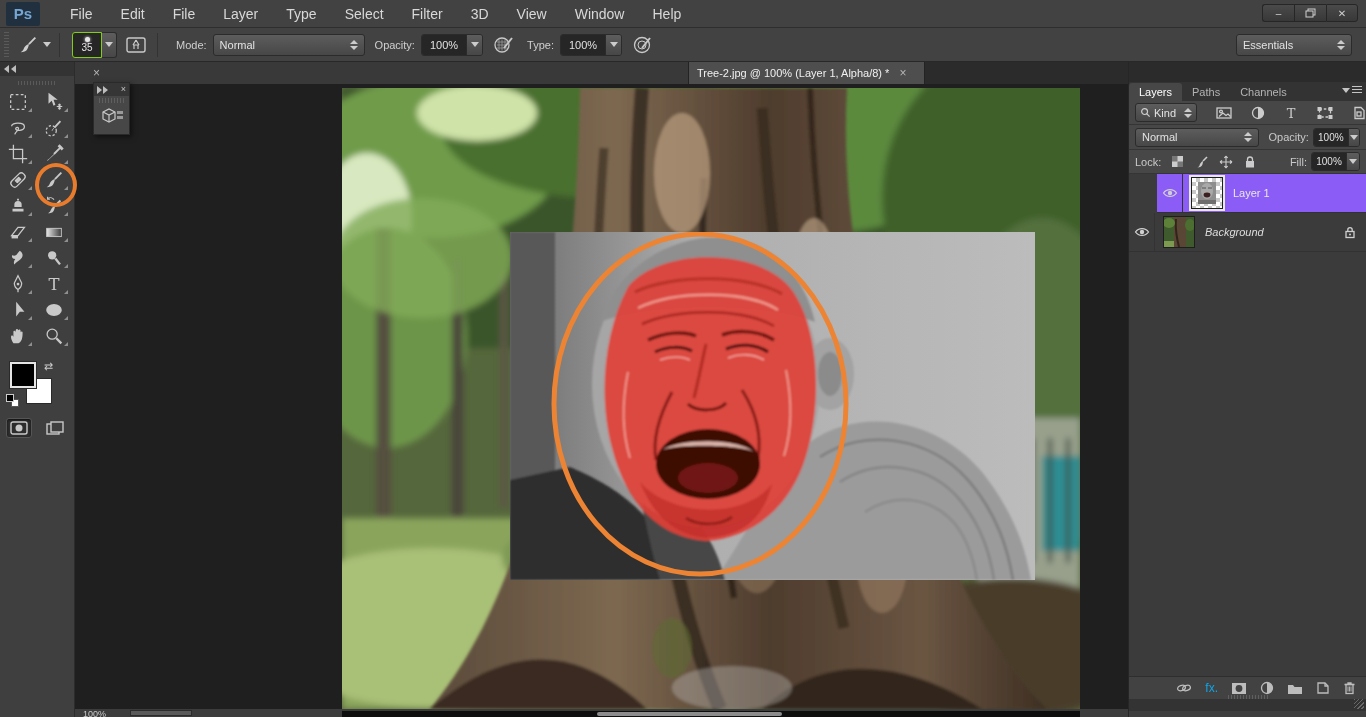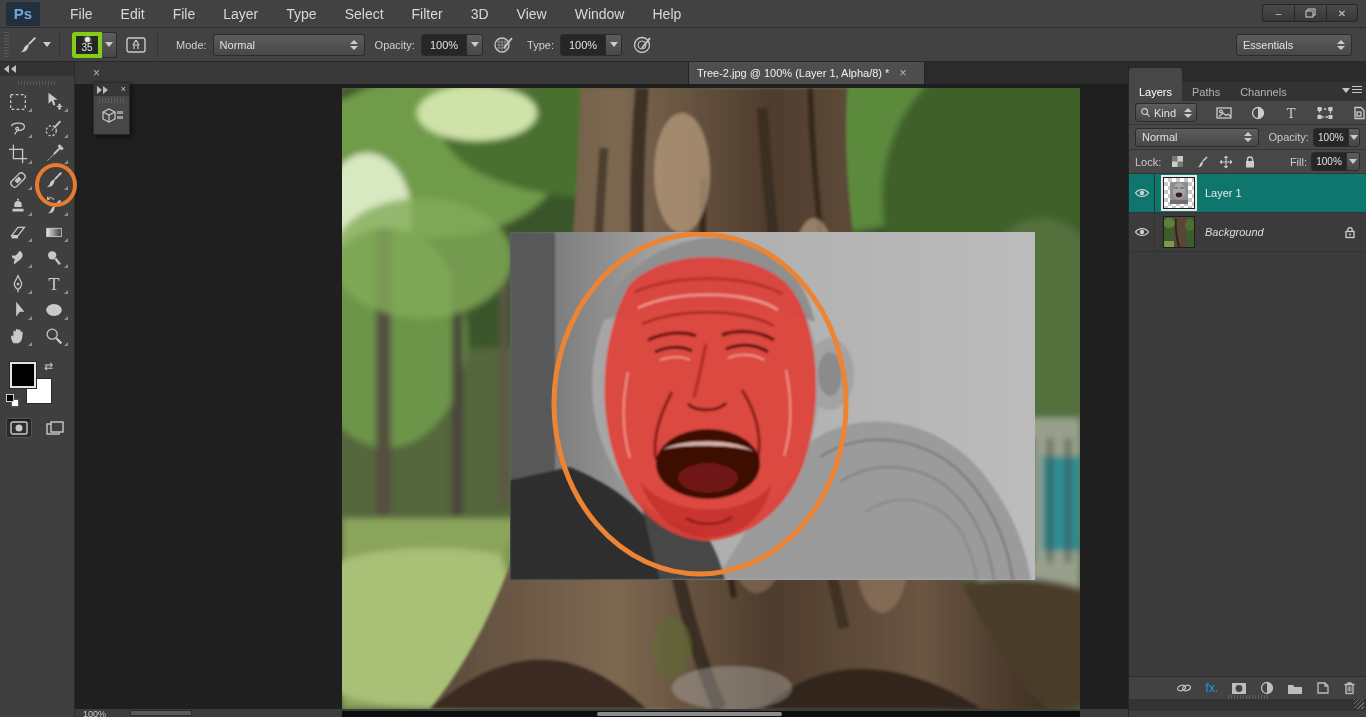--- a/index.html
+++ b/index.html
@@ -26,21 +26,21 @@
   .dd .dd-text { flex:1; }
   .updown { display:flex; flex-direction:column; align-items:center; margin-left:8px; }
   .updown i { display:block; width:0; height:0; border-left:4px solid transparent; border-right:4px solid transparent; }
   .updown i.up { border-bottom:4px solid #ccc; margin-bottom:2px; }
   .updown i.dn { border-top:4px solid #ccc; }
   .valbox { height:22px; display:flex; border:1px solid #2b2b2b; border-radius:3px; overflow:hidden; }
   .valbox .val { background:#262626; color:#e0e0e0; font-size:11px; display:flex; align-items:center; padding:0 8px; min-width:40px; justify-content:center; }
   .valbox .caretseg { width:16px; background:linear-gradient(#5d5d5d,#474747); display:flex; align-items:center; justify-content:center; border-left:1px solid #2b2b2b; }
   .caret { width:0; height:0; border-left:4px solid transparent; border-right:4px solid transparent; border-top:5px solid #ccc; }
   .preset { display:flex; margin-left:4px; }
-  .preset-box { width:30px; height:26px; background:#262626; border:4px solid #84cc16; border-radius:3px 0 0 3px; display:flex; flex-direction:column; align-items:center; justify-content:center; }
+  .preset-box { width:30px; height:26px; background:#262626; border:1px solid #84cc16; border-radius:3px 0 0 3px; display:flex; flex-direction:column; align-items:center; justify-content:center; }
   .preset-dot { width:5px; height:5px; border-radius:50%; background:#e8e8e8; box-shadow:0 0 3px #fff; margin-bottom:1px; }
   .preset-size { color:#e6e6e6; font-size:10px; line-height:10px; }
   .preset-caret { width:15px; height:26px; background:linear-gradient(#5d5d5d,#474747); border:1px solid #2b2b2b; border-left:none; border-radius:0 3px 3px 0; display:flex; align-items:center; justify-content:center; }
   .iconbtn { width:26px; height:24px; display:flex; align-items:center; justify-content:center; border-radius:3px; }
   .tool-preview { display:flex; align-items:center; margin-left:6px; }
   .workspace { margin-left:auto; margin-right:14px; width:116px; }
 
   
   .toolbar { position:absolute; left:0; top:62px; width:75px; height:655px; background:#3f3f3f; border-right:1px solid #2c2c2c; }
   .tb-top { height:14px; background:#333; display:flex; align-items:center; }
@@ -90,21 +90,21 @@
   .fp-head .x { color:#c5c5c5; font-size:9px; line-height:9px; }
   .fp-grip { height:5px; margin:2px 5px 1px; background-image:repeating-linear-gradient(90deg,#5f5f5f 0 1px, transparent 1px 3px); }
   .fp-body { display:flex; align-items:center; justify-content:center; padding-top:1px; }
   .exp-arrows { display:flex; }
   .exp-arrows .tri-r { border-left-color:#bdbdbd; margin-right:1px; }
 
   
   .rightdock { position:absolute; left:1128px; top:62px; width:238px; height:655px; background:#3e3e3e; border-left:1px solid #262626; }
   .dock-top { height:20px; background:#2b2b2b; position:relative; }
   .paneltabs { height:19px; background:#333; display:flex; align-items:flex-end; position:relative; }
-  .ptab { font-size:11px; padding:18px 10px 3px; color:#b3b3b3; }
+  .ptab { font-size:11px; padding:3px 10px 3px; color:#b3b3b3; }
   .ptab.active { background:#474747; color:#fff; border-radius:3px 3px 0 0; }
   .panelmenu { position:absolute; right:4px; top:4px; display:flex; align-items:center; }
   .panelmenu .caret { border-top-color:#c5c5c5; margin-right:2px; }
   .panelmenu .lines { width:10px; height:8px; background-image:repeating-linear-gradient(#c5c5c5 0 1px, transparent 1px 3px); }
   .prow { display:flex; align-items:center; padding:0 6px; border-bottom:1px solid #353535; background:#474747; }
   .prow.filter { height:24px; gap:19px; }
   .prow.blend { height:25px; }
   .prow.lock { height:24px; }
   .kind-dd { width:96px; height:19px; padding:0 4px; }
   .kind-dd .dd-text { margin-left:3px; }
@@ -115,21 +115,21 @@
   .ftoggle .t2 { height:8px; background:#4a4a4a; }
   .blend-dd { width:128px; height:19px; }
   .small-label { color:#c9c9c9; font-size:11px; margin:0 4px 0 10px; }
   .vb-sm { height:19px; }
   .vb-sm .val { min-width:34px; padding:0 4px; font-size:10px; }
   .vb-sm .caretseg { width:13px; }
   .lockicons { display:flex; gap:7px; margin-left:4px; }
   .lockicons .ficon { width:17px; }
   .layerslist { background:#3b3b3b; }
   .layerrow { height:39px; display:flex; align-items:center; border-bottom:1px solid #323232; position:relative; }
-  .layerrow.selected { background:#0f766e; }
+  .layerrow.selected { background:#8b5cf6;margin-left:28px; }
   .eyecell { width:26px; height:100%; display:flex; align-items:center; justify-content:center; border-right:1px solid #333; background:transparent; border-top:none; border-left:none; border-bottom:none; }
   .eyecell svg { stroke:#d0d0d0; fill:none; stroke-width:1.3; }
   .thumb { width:32px; height:32px; margin-left:8px; border:1px solid #1e1e1e; position:relative; }
   .thumb.checker { background:#fff; background-image:linear-gradient(45deg,#c8c8c8 25%,transparent 25%,transparent 75%,#c8c8c8 75%),linear-gradient(45deg,#c8c8c8 25%,transparent 25%,transparent 75%,#c8c8c8 75%); background-size:8px 8px; background-position:0 0,4px 4px; }
   .thumb.sel-outline { outline:2px solid #e8e8e8; }
   .layername { margin-left:10px; font-size:11px; color:#e8e8e8; }
   .layername.italic { font-style:italic; color:#dedede; }
   .rowlock { position:absolute; right:10px; top:12px; }
   .rowlock svg { stroke:#cfcfcf; fill:none; stroke-width:1.3; }
   .dock-fill { background:#3b3b3b; height:424px; }

